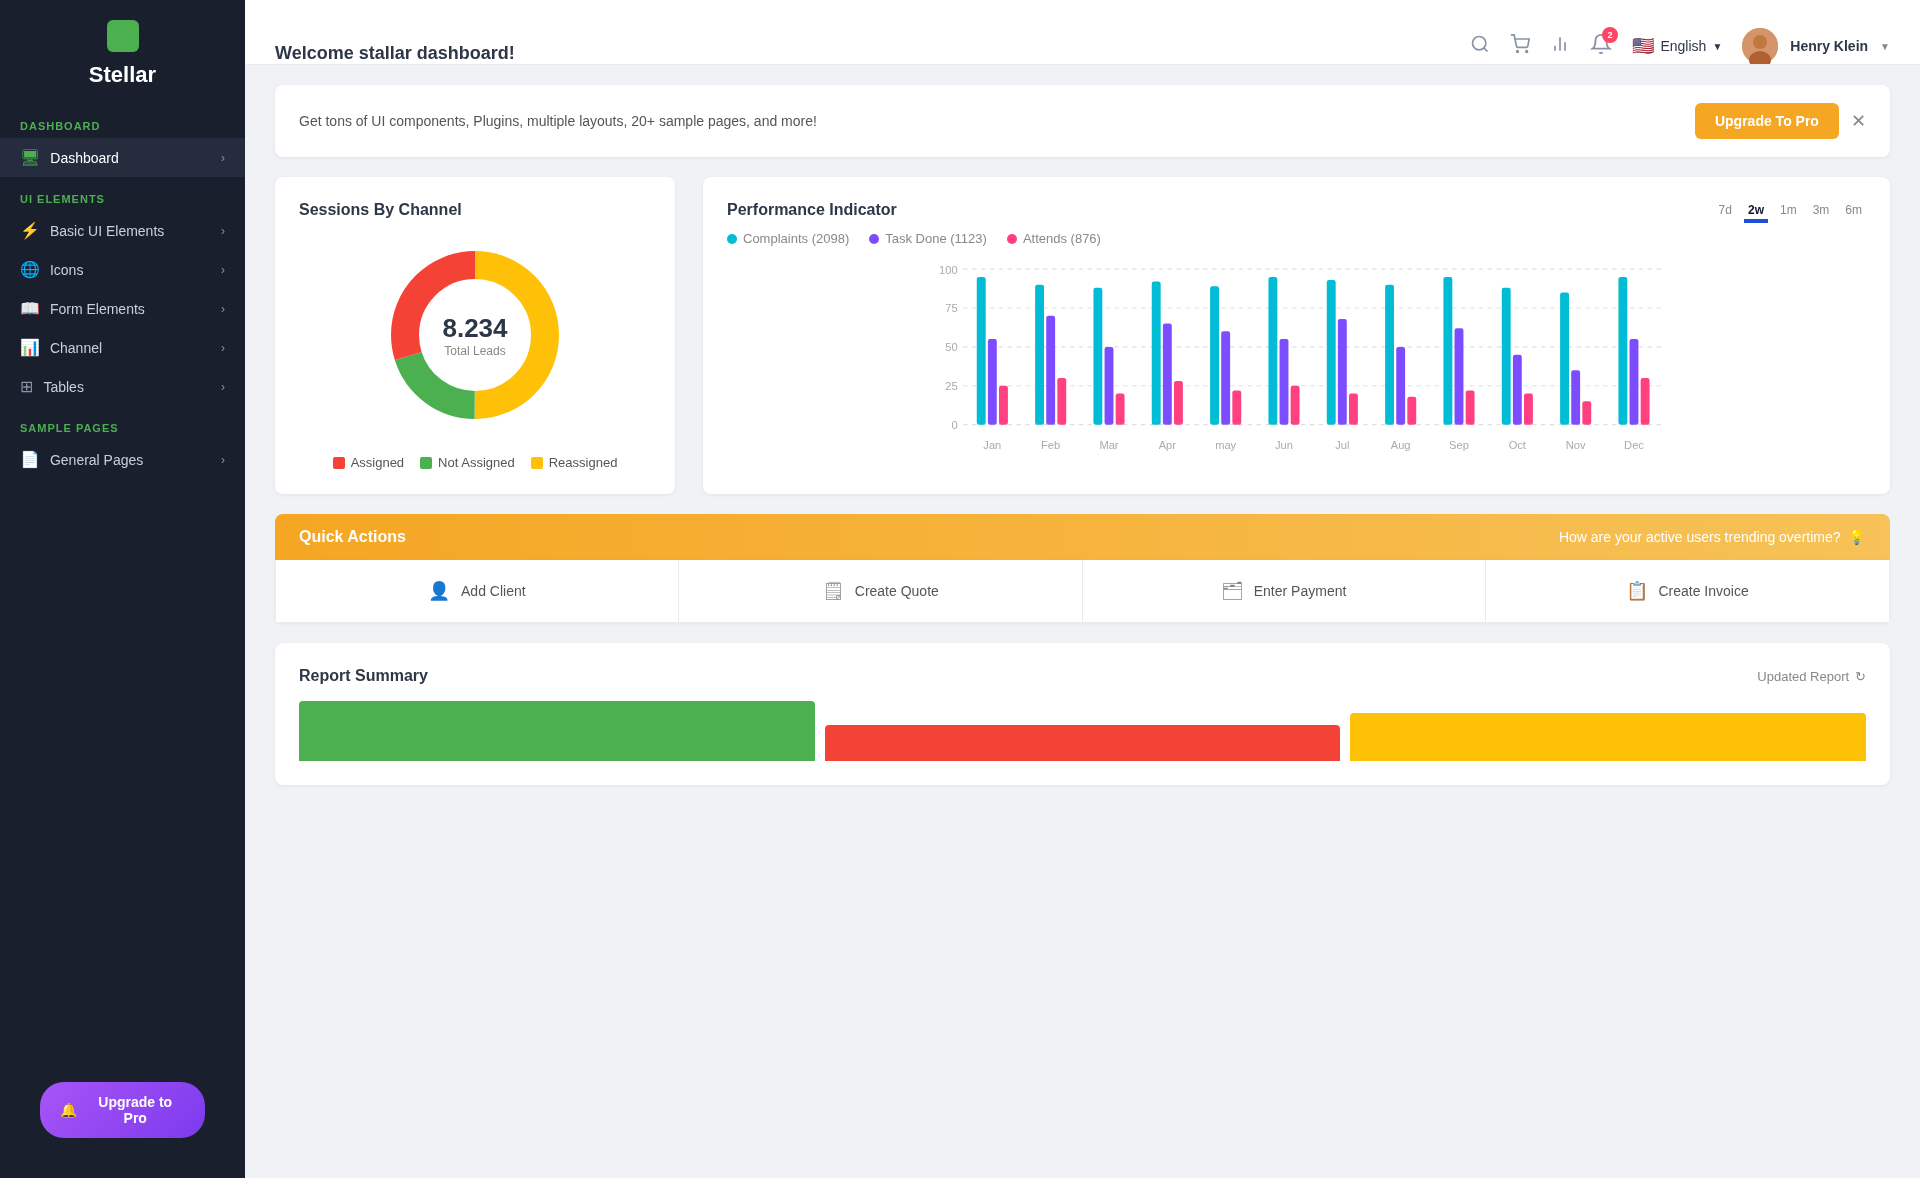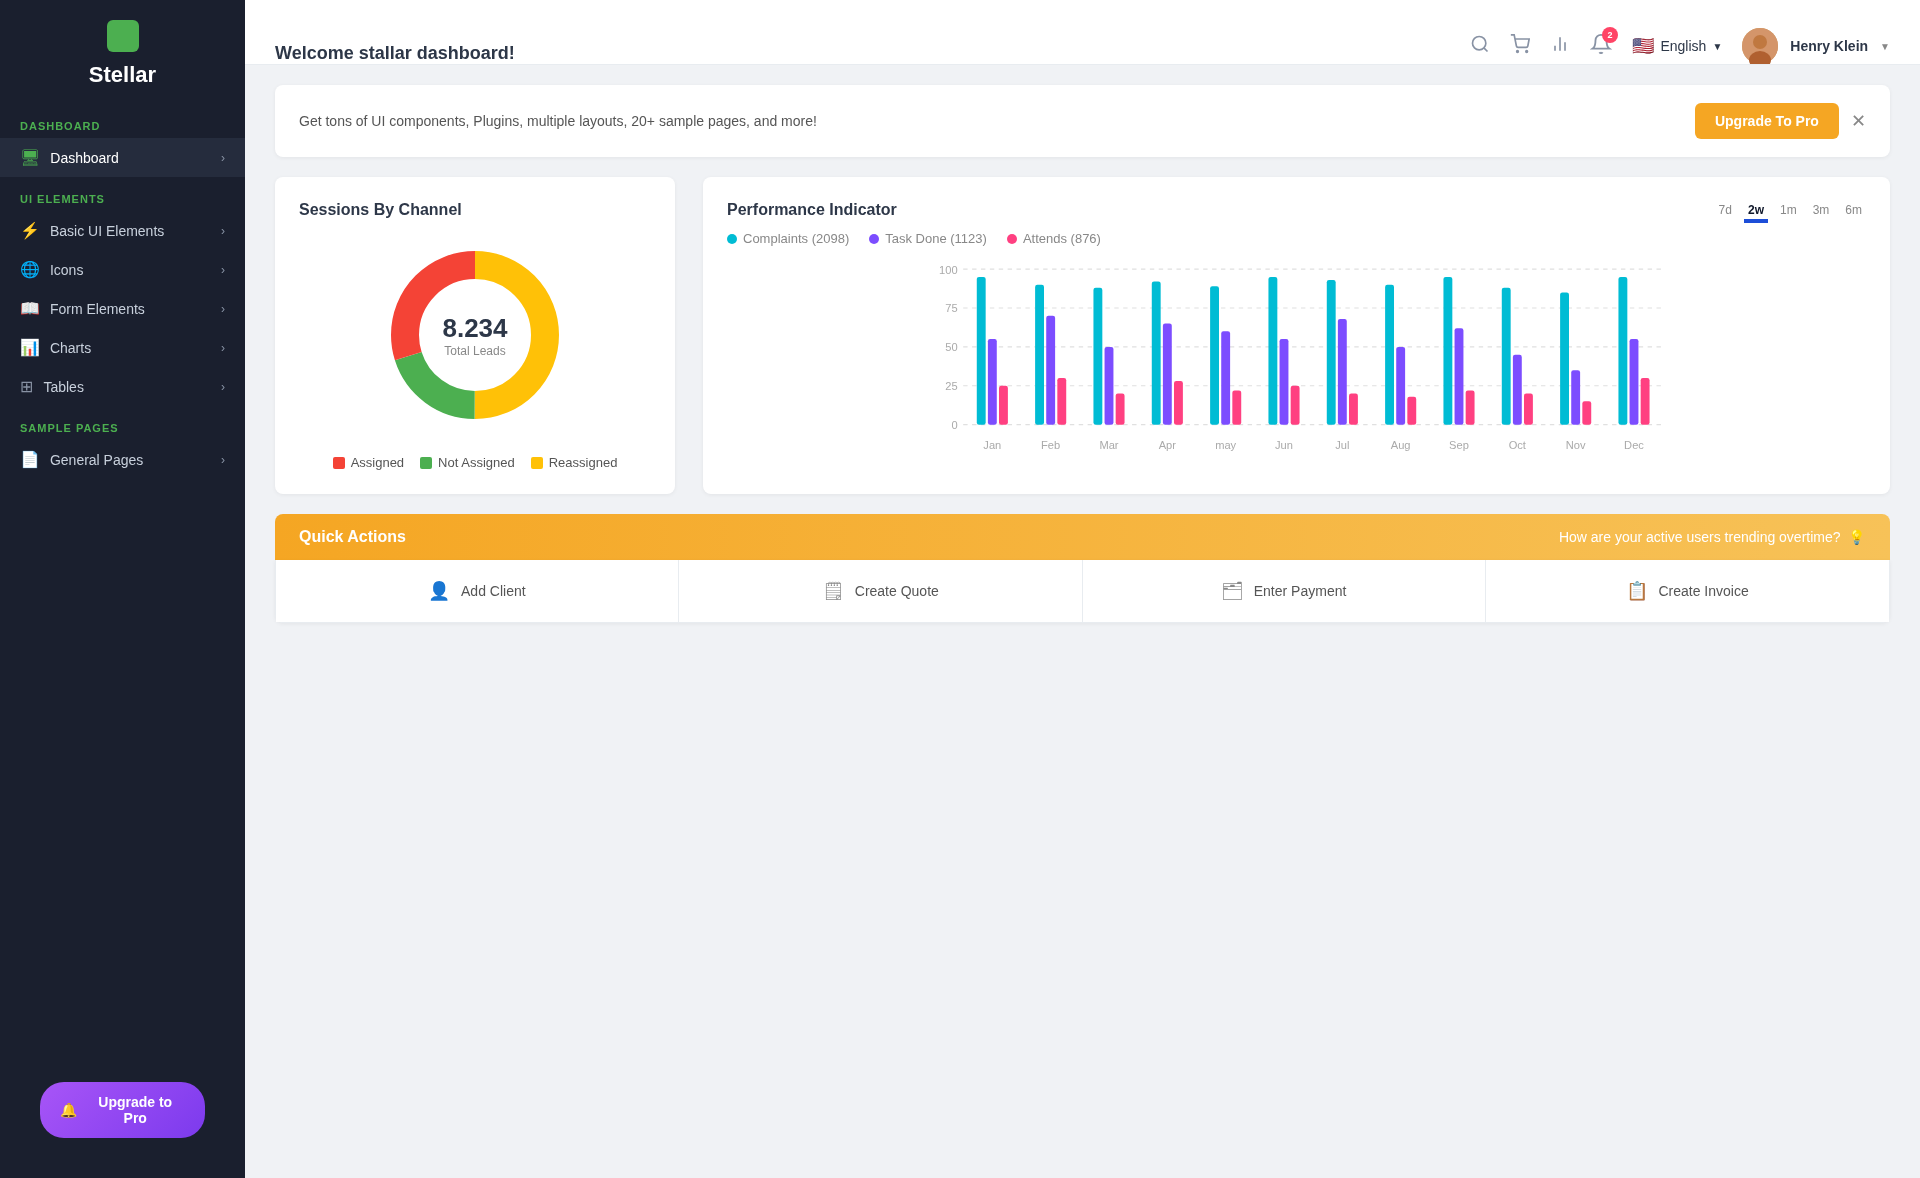--- a/index.html
+++ b/index.html
@@ -366,21 +366,21 @@
       <div class="sidebar-item">
         <div class="sidebar-item-left">
           <span class="sidebar-item-icon">📖</span>
           <span>Form Elements</span>
         </div>
         <span style="color:#8892a4;font-size:12px;">›</span>
       </div>
       <div class="sidebar-item">
         <div class="sidebar-item-left">
           <span class="sidebar-item-icon">📊</span>
-          <span>Charts</span>
+          <span>Channel</span>
         </div>
         <span style="color:#8892a4;font-size:12px;">›</span>
       </div>
       <div class="sidebar-item">
         <div class="sidebar-item-left">
           <span class="sidebar-item-icon">⊞</span>
           <span>Tables</span>
         </div>
         <span style="color:#8892a4;font-size:12px;">›</span>
       </div>
@@ -608,14 +608,28 @@
             <span class="qa-icon">🗂</span>
       <span>Enter Payment</span>
           </button>
           <button class="qa-btn">
             <span class="qa-icon">📋</span>
       <span>Create Invoice</span>
           </button>
         </div>
     </div>
 
+    <div class="report-card" style="margin-top:20px;">
+      <div class="report-header">
+        <div class="report-title">Report Summary</div>
+        <div class="report-updated">
+          <span>Updated Report</span>
+          <span>↻</span>
+        </div>
+      </div>
+      <div style="display:flex;gap:10px;align-items:flex-end;height:60px;">
+        <div style="flex:1;background:linear-gradient(#4caf50,#4caf50);height:100%;border-radius:4px 4px 0 0;"></div>
+        <div style="flex:1;background:#f44336;height:60%;border-radius:4px 4px 0 0;"></div>
+        <div style="flex:1;background:#ffc107;height:80%;border-radius:4px 4px 0 0;"></div>
+      </div>
+    </div>
   </div>
 </div>
 
 </body></html>

